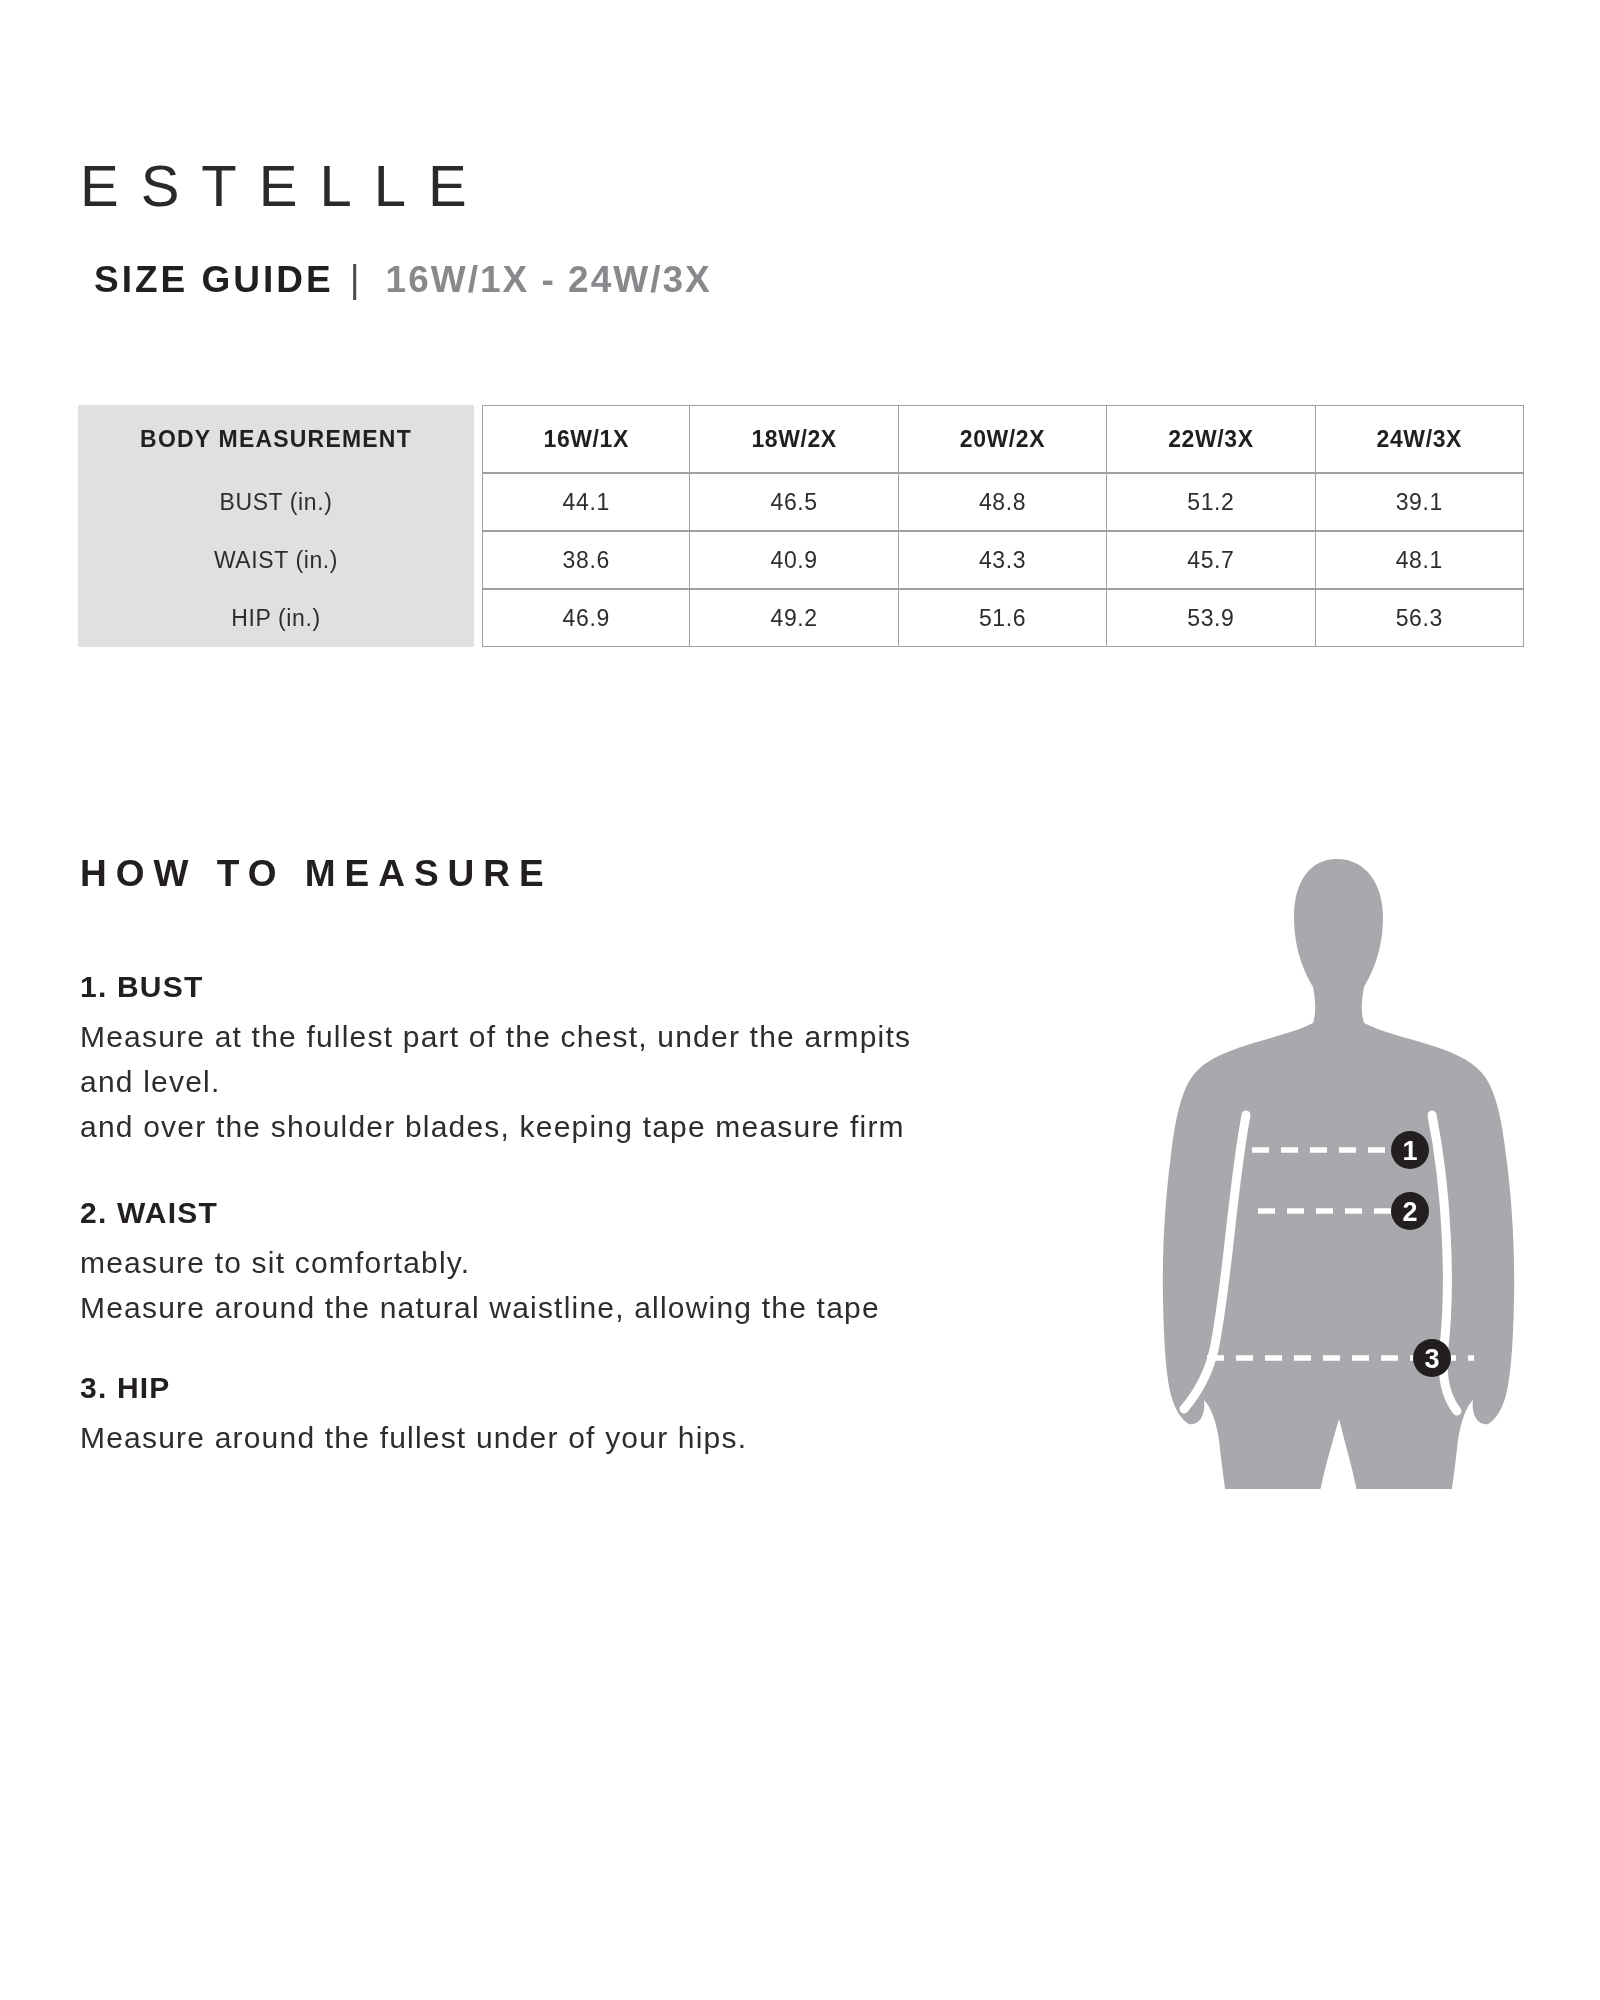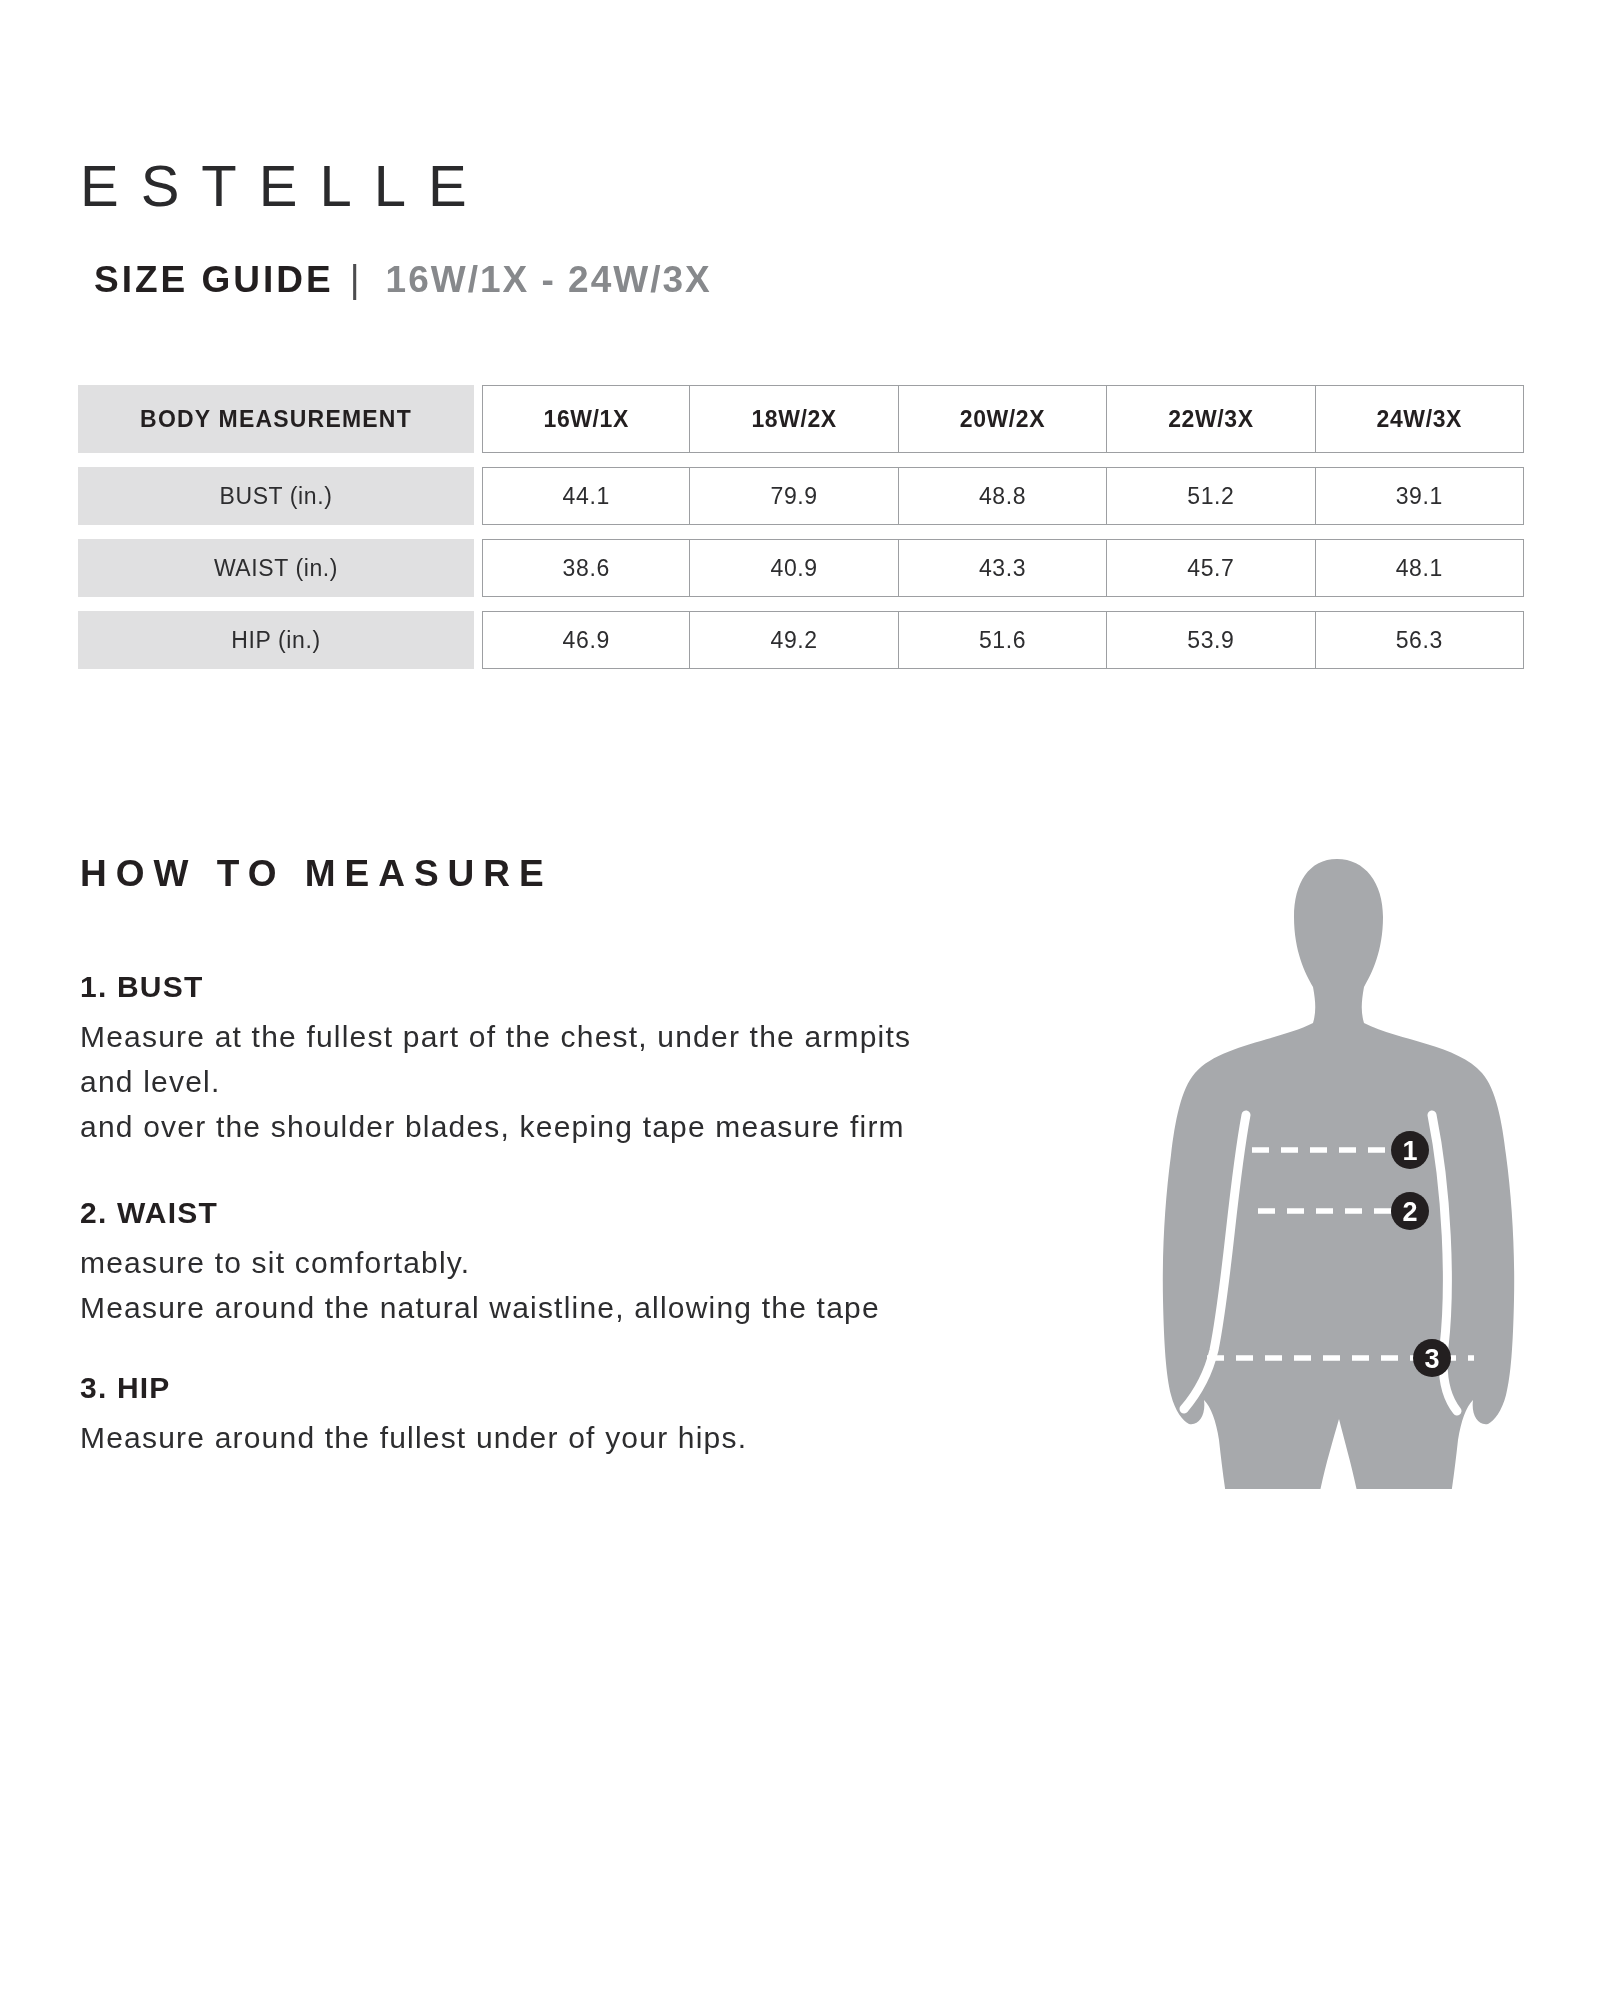--- a/index.html
+++ b/index.html
@@ -50,26 +50,26 @@
     font-size: 37px;
     font-weight: 700;
     letter-spacing: 2px;
     color: #87898c;
   }
 
   
   .size-table {
     position: absolute;
     left: 78px;
-    top: 385px;
+    top: 405px;
     width: 1446px;
     display: grid;
     grid-template-columns: 404px repeat(5, 1fr);
     grid-template-rows: 68px 58px 58px 58px;
-    row-gap: 14px;
+    row-gap: 0;
   }
   .cell {
     display: flex;
     align-items: center;
     justify-content: center;
     font-size: 23px;
     letter-spacing: 0.6px;
   }
   .cell-label {
     background: #e0e0e1;
@@ -151,21 +151,21 @@
 
     <div class="cell cell-label head">BODY MEASUREMENT</div>
     <div class="cell cell-data head first">16W/1X</div>
     <div class="cell cell-data head">18W/2X</div>
     <div class="cell cell-data head">20W/2X</div>
     <div class="cell cell-data head">22W/3X</div>
     <div class="cell cell-data head">24W/3X</div>
 
     <div class="cell cell-label">BUST (in.)</div>
     <div class="cell cell-data first">44.1</div>
-    <div class="cell cell-data">79.9</div>
+    <div class="cell cell-data">46.5</div>
     <div class="cell cell-data">48.8</div>
     <div class="cell cell-data">51.2</div>
     <div class="cell cell-data">39.1</div>
 
     <div class="cell cell-label">WAIST (in.)</div>
     <div class="cell cell-data first">38.6</div>
     <div class="cell cell-data">40.9</div>
     <div class="cell cell-data">43.3</div>
     <div class="cell cell-data">45.7</div>
     <div class="cell cell-data">48.1</div>

